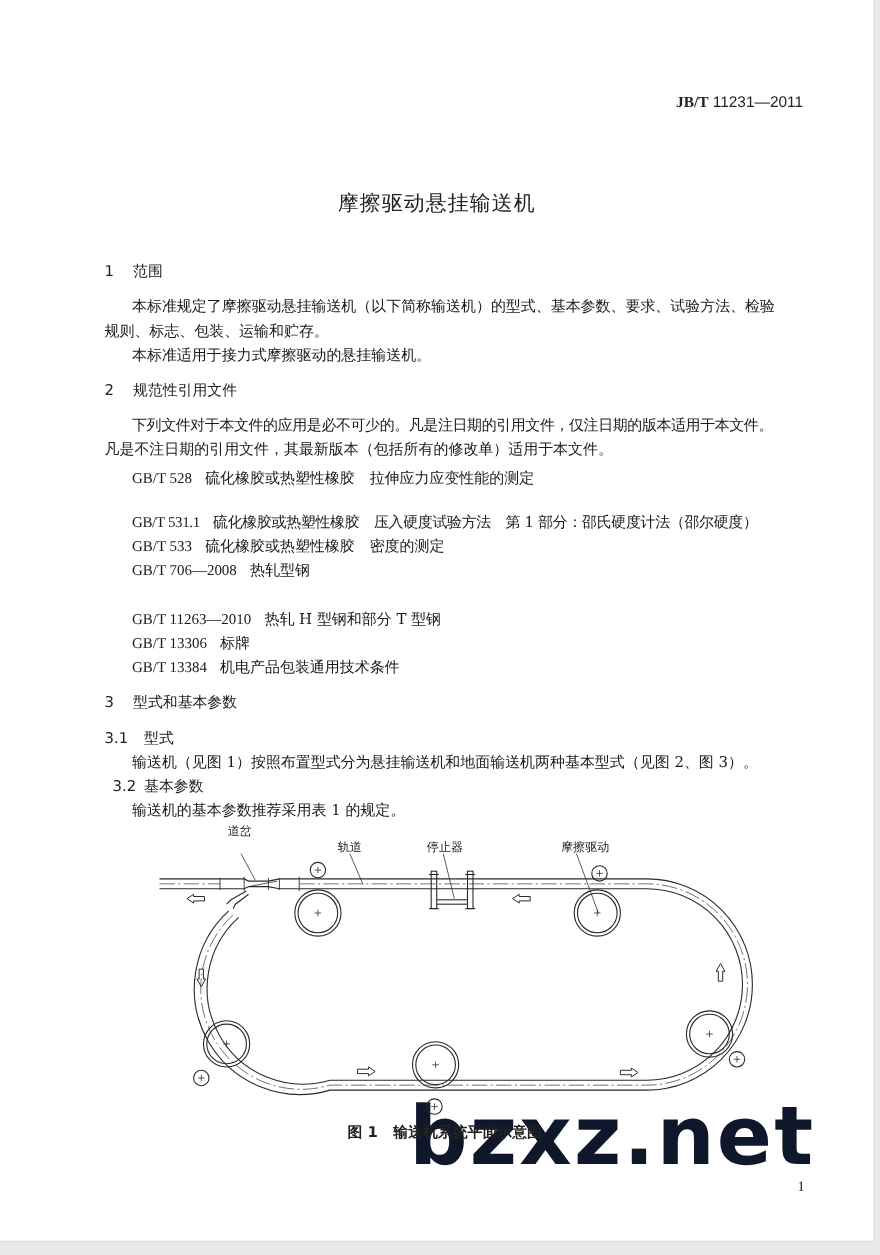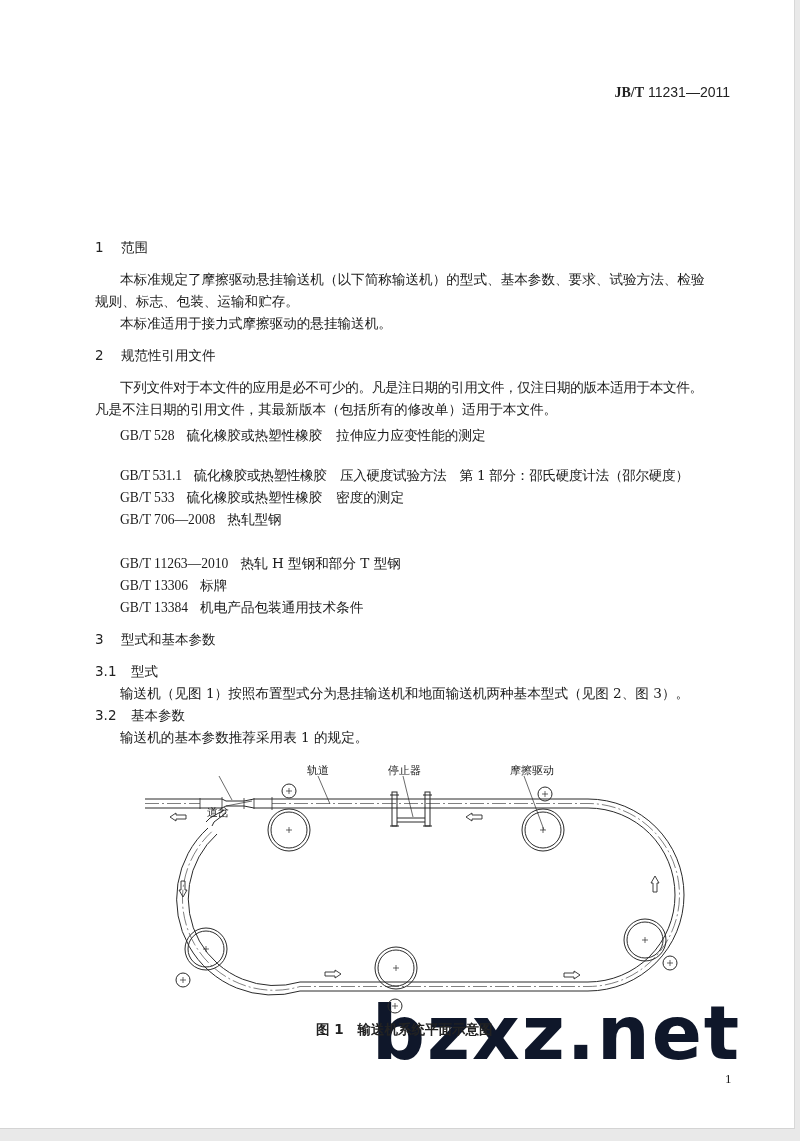--- a/index.html
+++ b/index.html
@@ -47,20 +47,21 @@
 
 <div class="page">
 
   <div class="watermark">bzxz.net</div>
 
   <div class="std-code">
     <b>JB/T</b>
     <span>11231—2011</span>
   </div>
 
+  <div class="doc-title">摩擦驱动悬挂输送机</div>
 
   <div class="line h" style="left:95px; top:238px;">
     <span class="num">1</span><span>范围</span>
   </div>
   <div class="line" style="left:120px; top:270px;">本标准规定了摩擦驱动悬挂输送机（以下简称输送机）的型式、基本参数、要求、试验方法、检验</div>
   <div class="line" style="left:95px; top:292px;">规则、标志、包装、运输和贮存。</div>
   <div class="line" style="left:120px; top:314px;">本标准适用于接力式摩擦驱动的悬挂输送机。</div>
 
   <div class="line h" style="left:95px; top:346px;">
     <span class="num">2</span><span>规范性引用文件</span>
@@ -90,26 +91,26 @@
     <span class="code">GB/T 13384</span><span class="gap"></span><span>机电产品包装通用技术条件</span>
   </div>
 
   <div class="line h" style="left:95px; top:630px;">
     <span class="num">3</span><span>型式和基本参数</span>
   </div>
   <div class="line h" style="left:95px; top:662px;">
     <span class="num2">3.1</span><span>型式</span>
   </div>
   <div class="line" style="left:120px; top:684px;">输送机（见图 1）按照布置型式分为悬挂输送机和地面输送机两种基本型式（见图 2、图 3）。</div>
-  <div class="line h" style="left:95px; top:706px;">
+  <div class="line h" style="left:95px; top:706px;text-align:center;">
     <span class="num2">3.2</span><span>基本参数</span>
   </div>
   <div class="line" style="left:120px; top:728px;">输送机的基本参数推荐采用表 1 的规定。</div>
 
-  <div class="diag-label" style="left:207px; top:805px;">道岔</div>
+  <div class="diag-label" style="left:207px; top:748px;">道岔</div>
   <div class="diag-label" style="left:307px; top:763px;">轨道</div>
   <div class="diag-label" style="left:388px; top:763px;">停止器</div>
   <div class="diag-label" style="left:510px; top:763px;">摩擦驱动</div>
 
   <svg class="diagram" width="800" height="1141" fill="none" stroke="#2a2a2a" stroke-width="1">
 
     <g>
 
       <path d="M 272 799 L 588 799 A 96 96 0 0 1 588 991 L 300 991 A 96 96 0 0 1 208 828"></path>
 

